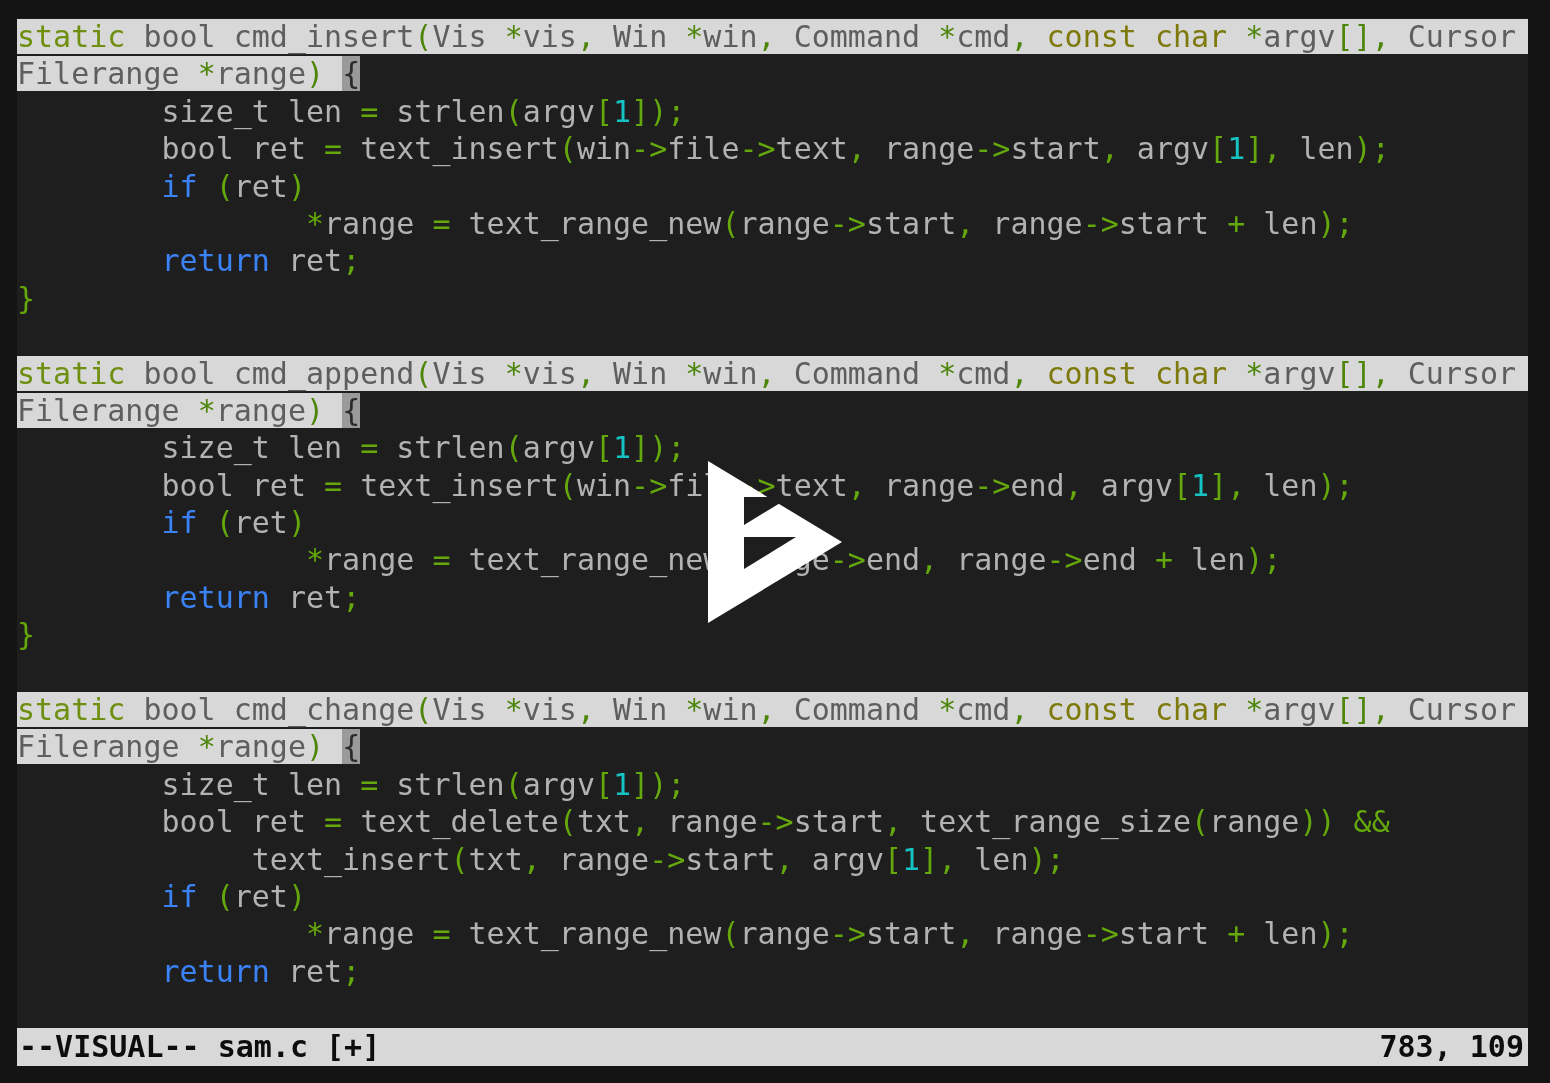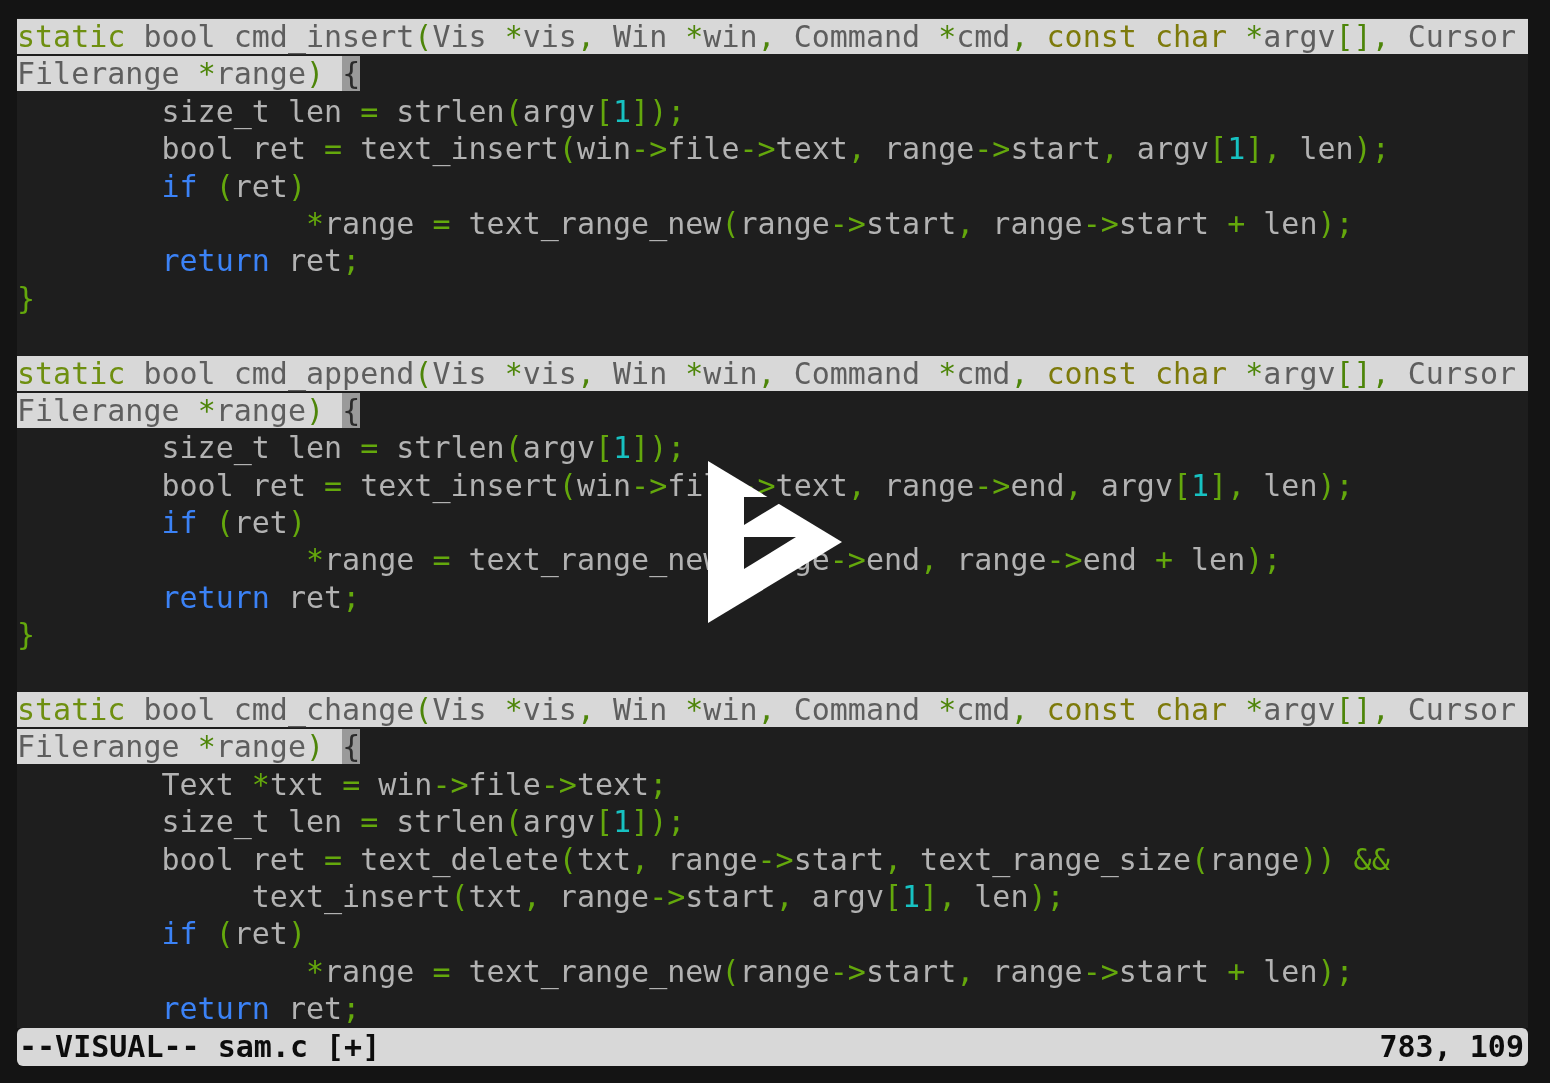--- a/index.html
+++ b/index.html
@@ -77,21 +77,20 @@
     color: #0d0d0d;
     font-size: 30px;
     line-height: 38px;
     font-weight: bold;
     white-space: pre;
     display: flex;
     align-items: center;
     justify-content: space-between;
     box-sizing: border-box;
     padding: 0 4px 0 2px;
-    border-radius: 6px;
   }
   #status-left  { white-space: pre; }
   #status-right { white-space: pre; text-align: center; }
 
   
   #play-overlay {
     position: absolute;
     left: 0; top: 0;
     width: 1550px;
     height: 1083px;
@@ -122,21 +121,20 @@
         <div class="line"><span class="sel"><span class="id">Filerange </span><span class="pun">*</span><span class="id">range</span><span class="pun">) </span></span><span></span><span class="pun cursor">{</span></div>
         <div class="line"><span><span class="id">        size_t len </span><span class="pun">=</span><span class="id"> strlen</span><span class="pun">(</span><span class="id">argv</span><span class="pun">[</span><span class="num">1</span><span class="pun">])</span><span class="pun">;</span></span></div>
         <div class="line"><span><span class="id">        bool ret </span><span class="pun">=</span><span class="id"> text_insert</span><span class="pun">(</span><span class="id">win</span><span class="pun">-&gt;</span><span class="id">file</span><span class="pun">-&gt;</span><span class="id">text</span><span class="pun">, </span><span class="id">range</span><span class="pun">-&gt;</span><span class="id">end</span><span class="pun">, </span><span class="id">argv</span><span class="pun">[</span><span class="num">1</span><span class="pun">]</span><span class="pun">, </span><span class="id">len</span><span class="pun">);</span></span></div>
         <div class="line"><span><span class="id">        </span><span class="kw">if</span><span class="id"> </span><span class="pun">(</span><span class="id">ret</span><span class="pun">)</span></span></div>
         <div class="line"><span><span class="id">                </span><span class="pun">*</span><span class="id">range </span><span class="pun">=</span><span class="id"> text_range_new</span><span class="pun">(</span><span class="id">range</span><span class="pun">-&gt;</span><span class="id">end</span><span class="pun">, </span><span class="id">range</span><span class="pun">-&gt;</span><span class="id">end </span><span class="pun">+</span><span class="id"> len</span><span class="pun">);</span></span></div>
         <div class="line"><span><span class="id">        </span><span class="kw">return</span><span class="id"> ret</span><span class="pun">;</span></span></div>
         <div class="line"><span><span class="pun">}</span></span></div>
         <div class="line"><span class="blank"> </span></div>
         <div class="line"><span class="sel"><span class="kw">static</span><span class="id"> bool cmd_change</span><span class="pun">(</span><span class="id">Vis </span><span class="pun">*</span><span class="id">vis</span><span class="pun">, </span><span class="id">Win </span><span class="pun">*</span><span class="id">win</span><span class="pun">, </span><span class="id">Command </span><span class="pun">*</span><span class="id">cmd</span><span class="pun">, </span><span class="kw2">const char</span><span class="id"> </span><span class="pun">*</span><span class="id">argv</span><span class="pun">[]</span><span class="pun">, </span><span class="id">Cursor </span></span></div>
         <div class="line"><span class="sel"><span class="id">Filerange </span><span class="pun">*</span><span class="id">range</span><span class="pun">) </span></span><span></span><span class="pun cursor">{</span></div>
-        <div class="line"><span><span class="id">        Text </span><span class="pun">*</span><span class="id">txt </span><span class="pun">=</span><span class="id"> win</span><span class="pun">-&gt;</span><span class="id">file</span><span class="pun">-&gt;</span><span class="id">text</span><span class="pun">;</span></span></div>
         <div class="line"><span><span class="id">        size_t len </span><span class="pun">=</span><span class="id"> strlen</span><span class="pun">(</span><span class="id">argv</span><span class="pun">[</span><span class="num">1</span><span class="pun">])</span><span class="pun">;</span></span></div>
         <div class="line"><span><span class="id">        bool ret </span><span class="pun">=</span><span class="id"> text_delete</span><span class="pun">(</span><span class="id">txt</span><span class="pun">, </span><span class="id">range</span><span class="pun">-&gt;</span><span class="id">start</span><span class="pun">, </span><span class="id">text_range_size</span><span class="pun">(</span><span class="id">range</span><span class="pun">))</span><span class="id"> </span><span class="pun">&amp;&amp;</span></span></div>
         <div class="line"><span><span class="id">             text_insert</span><span class="pun">(</span><span class="id">txt</span><span class="pun">, </span><span class="id">range</span><span class="pun">-&gt;</span><span class="id">start</span><span class="pun">, </span><span class="id">argv</span><span class="pun">[</span><span class="num">1</span><span class="pun">]</span><span class="pun">, </span><span class="id">len</span><span class="pun">);</span></span></div>
         <div class="line"><span><span class="id">        </span><span class="kw">if</span><span class="id"> </span><span class="pun">(</span><span class="id">ret</span><span class="pun">)</span></span></div>
         <div class="line"><span><span class="id">                </span><span class="pun">*</span><span class="id">range </span><span class="pun">=</span><span class="id"> text_range_new</span><span class="pun">(</span><span class="id">range</span><span class="pun">-&gt;</span><span class="id">start</span><span class="pun">, </span><span class="id">range</span><span class="pun">-&gt;</span><span class="id">start </span><span class="pun">+</span><span class="id"> len</span><span class="pun">);</span></span></div>
         <div class="line"><span><span class="id">        </span><span class="kw">return</span><span class="id"> ret</span><span class="pun">;</span></span></div>
       </div>
   </div>
 
   <div id="statusline">

